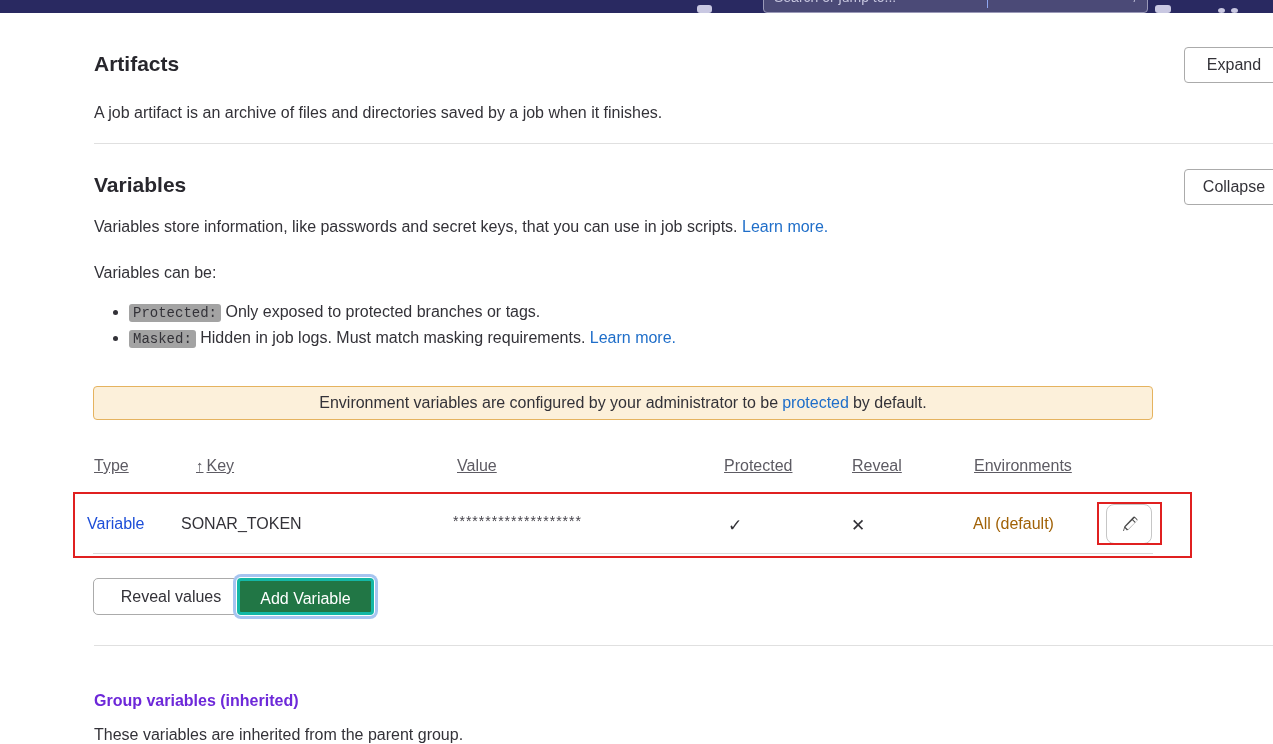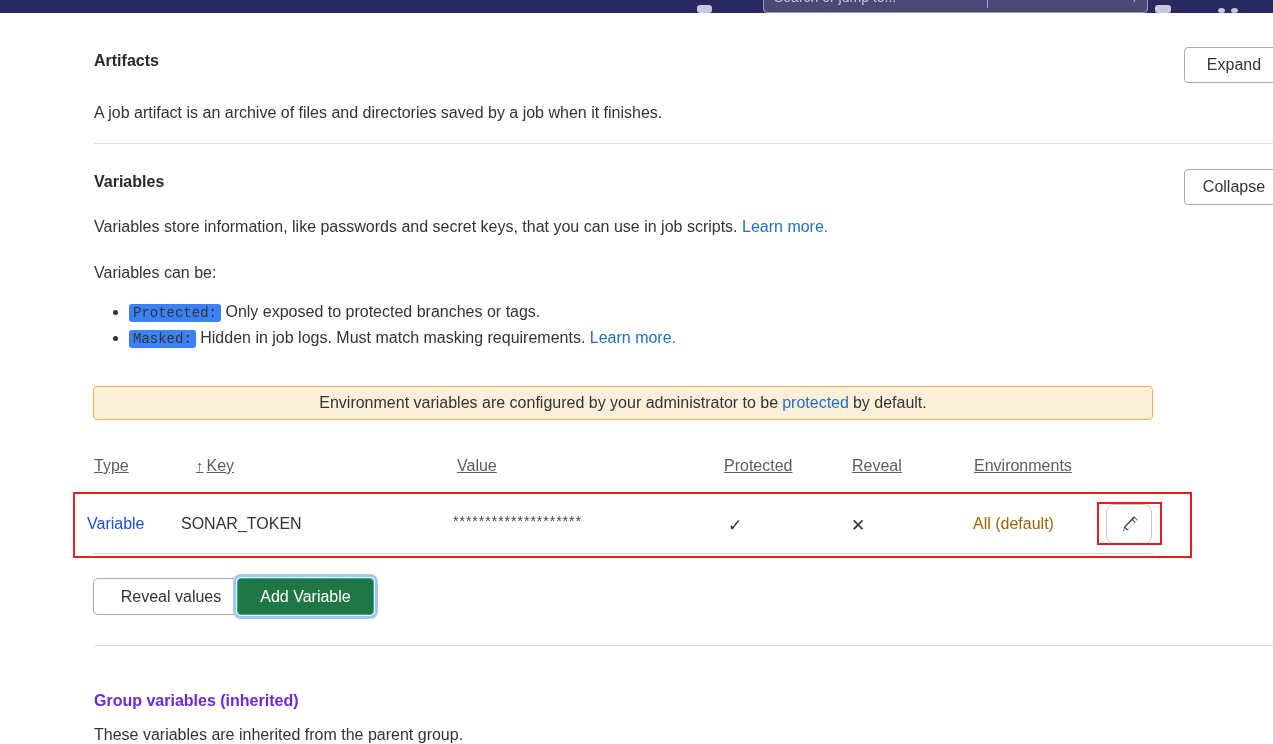--- a/index.html
+++ b/index.html
@@ -15,36 +15,36 @@
   .search-box {
     position:absolute; left:763px; top:-19px; width:385px; height:32px;
     background:#4b4a77; border:1px solid #9a99b8; border-radius:4px;
     display:flex; align-items:center; padding:0 10px; color:#c6c5de; font-size:14px;
   }
   .search-slash { margin-left:auto; color:#b7b6d2; font-size:13px; }
   .search-caret { position:absolute; left:223px; top:6px; width:1px; height:20px; background:#8fa7f2; }
   .tb-stub { position:absolute; background:#c9c8e2; border-radius:3px; }
 
   
-  .h-section { position:absolute; left:94px; font-size:16px; font-weight:600; color:#28272d; }
+  .h-section { position:absolute; left:94px; font-size:21px; font-weight:600; color:#28272d; }
   .p-body { position:absolute; left:94px; font-size:16px; color:#333238; }
   a.lnk { color:#1f6ec9; text-decoration:none; cursor:pointer; }
   .hr { position:absolute; left:94px; right:0; height:1px; background:#e0e0e0; }
 
   .btn-outline {
     position:absolute; height:36px; background:#fff; border:1px solid #ababab;
     border-radius:4px; font-size:16px; color:#333238; text-align:center;
     line-height:34px; cursor:pointer; font-family:inherit;
   }
 
   ul.var-list { position:absolute; left:99px; top:303px; list-style:disc; padding-left:30px; }
   ul.var-list li { height:26px; font-size:16px; color:#333238; }
   .code {
     font-family:"Liberation Mono","DejaVu Sans Mono",monospace;
-    background:#3b82f6; border-radius:3px; padding:1px 4px; font-size:14px; color:#333238;
+    background:#a3a3a3; border-radius:3px; padding:1px 4px; font-size:14px; color:#333238;
   }
 
   .alert-warn {
     position:absolute; left:93px; top:386px; width:1060px; height:34px;
     background:#fcf0da; border:1px solid #e5b35f; border-radius:4px;
     display:flex; align-items:center; justify-content:center; font-size:16px; color:#333238;
     gap:4px;
   }
 
   
@@ -56,21 +56,21 @@
   .row-divider { position:absolute; left:93px; top:553px; width:1060px; height:1px; background:#dbdbdb; }
 
   .edit-btn {
     position:absolute; left:1106px; top:504px; width:46px; height:40px;
     background:#fff; border:1px solid #c6c6c6; border-radius:8px;
     display:flex; align-items:center; justify-content:center; cursor:pointer;
   }
 
   .btn-green {
     position:absolute; left:237px; top:578px; width:137px; height:37px;
-    background:#217645; border:1px solid #14b8a6; border-radius:4px;
+    background:#217645; border:3px solid #14b8a6; border-radius:4px;
     color:#fff; font-size:16px; text-align:center; line-height:35px; cursor:pointer;
     box-shadow:0 0 0 1px #ffffff, 0 0 0 4px #a6c4f0; font-family:inherit;
   }
 
   .h-group { position:absolute; left:94px; top:692px; font-size:16px; font-weight:700; color:#6d28d9; }
 </style>
 </head>
 <body>
 
 <div class="topbar">

